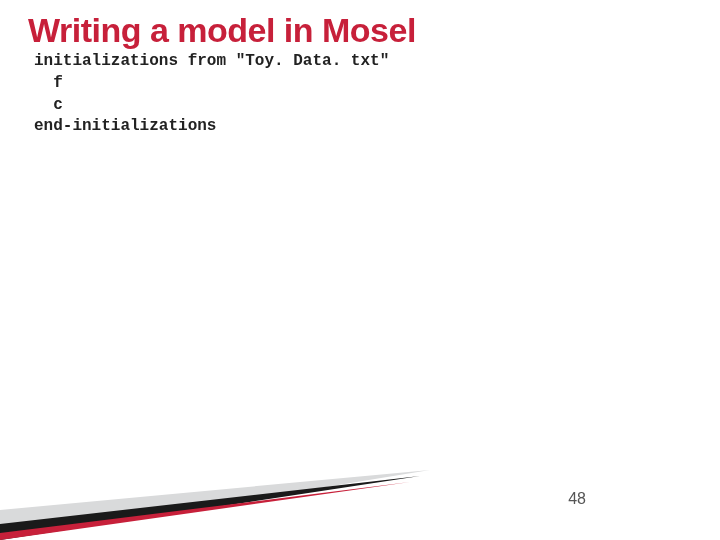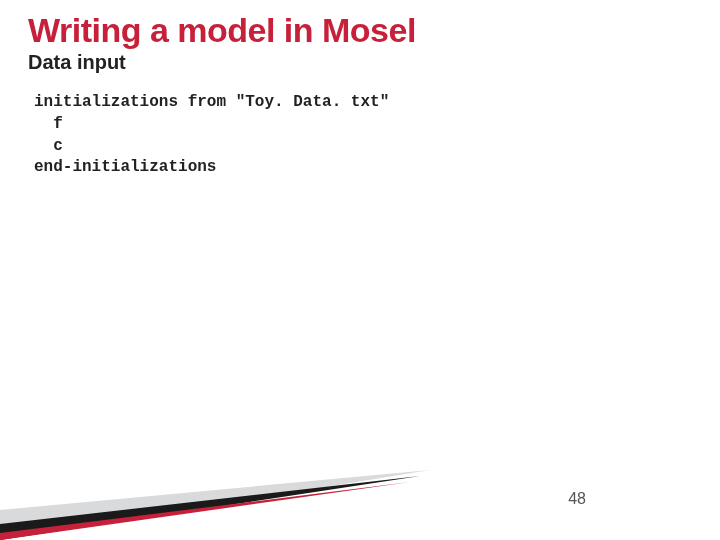--- a/index.html
+++ b/index.html
@@ -54,21 +54,20 @@
       width: 720px;
       height: 120px;
       pointer-events: none;
     }
   </style>
 </head>
 <body>
 
 <div class="slide">
   <div class="title">Writing a model in Mosel</div>
-  <div class="subtitle">Data input</div>
 
   <div class="code-block"><span>initializations from "Toy. Data. txt"</span>
 <span>  f</span>
 <span>  c</span>
 <span>end-initializations</span></div>
 
   <svg class="decor" viewBox="0 0 720 120" preserveAspectRatio="none">
     <polygon points="0,120 0,90 430,50 0,120" fill="#d9dadb"></polygon>
     <polygon points="0,120 0,104 420,56 0,120" fill="#1a1a1a"></polygon>
     <polygon points="0,120 0,113 410,62 0,120" fill="#c7203a"></polygon>

